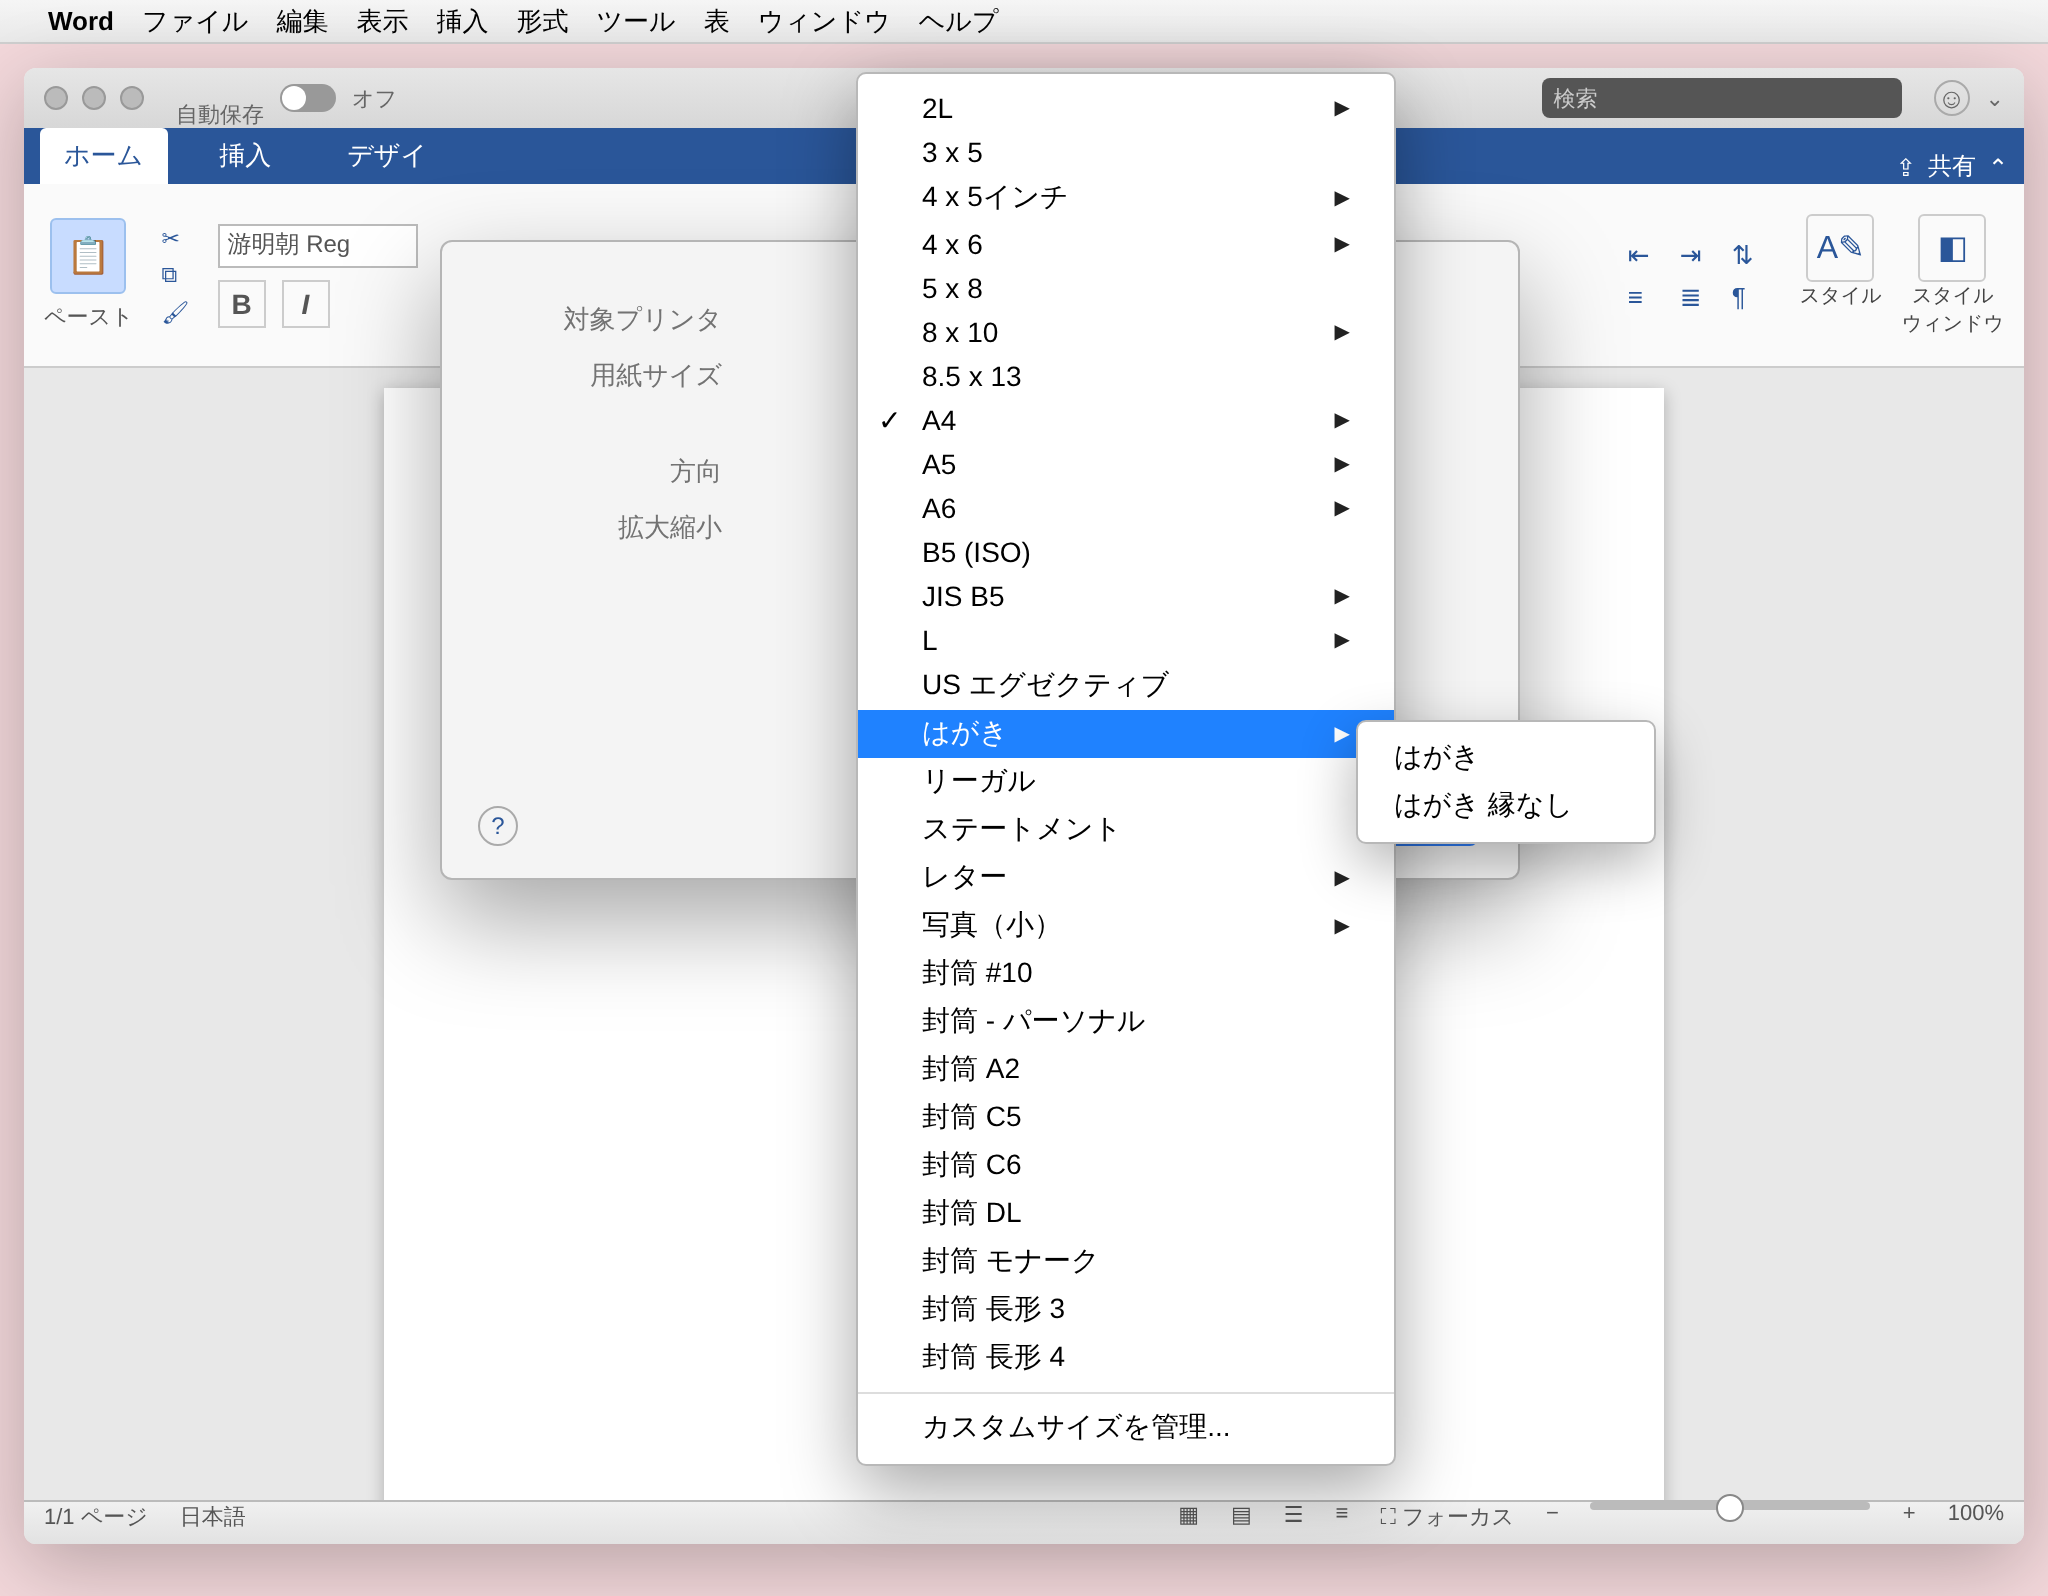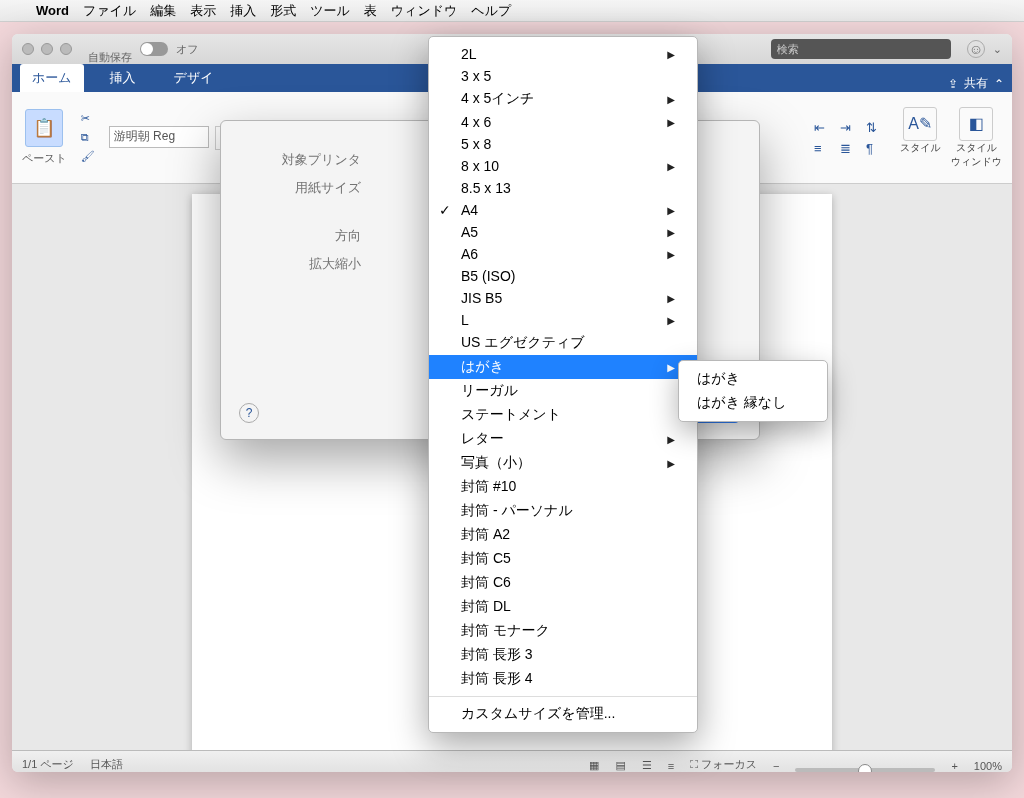--- a/index.html
+++ b/index.html
@@ -1,19 +1,19 @@
 <!DOCTYPE html>
 <html><head>
 <meta charset="utf-8">
 <style>
   * { margin: 0; padding: 0; box-sizing: border-box; font-family: -apple-system, "Helvetica Neue", Arial, sans-serif; }
   body { width: 1024px; height: 798px; background: #f3d8db; overflow: hidden; position: relative; }
 
   
-  .mac-menubar { height: 22px; background: linear-gradient(#f5f5f5,#eaeaea); border-bottom: 1px solid #cfcfcf; display:flex; align-items:center; padding:0 22px; font-size:13px; gap:14px; }
+  .mac-menubar { height: 22px; background: linear-gradient(#f5f5f5,#eaeaea); border-bottom: 1px solid #cfcfcf; display:flex; align-items:center; padding:0 10px; font-size:13px; gap:14px; }
   .mac-menubar .apple { font-size:14px; }
   .mac-menubar .app { font-weight:bold; }
   .mac-menubar span { cursor:default; }
 
   
   .window { position:absolute; left:12px; top:34px; right:12px; bottom:26px; background:#ececec; border-radius:6px; box-shadow:0 10px 40px rgba(0,0,0,.25); overflow:hidden; display:flex; flex-direction:column; }
   .titlebar { height:30px; background:linear-gradient(#e6e6e6,#d7d7d7); display:flex; align-items:center; padding:0 10px; gap:8px; font-size:11px; color:#666; }
   .traffic { display:flex; gap:7px; }
   .traffic div { width:12px; height:12px; border-radius:50%; background:#bbb; border:.5px solid #999; }
   .titlebar .autosave { margin-left:8px;margin-top:16px; }
@@ -34,21 +34,21 @@
   .ribbon-spacer { flex:1; }
   .styles-group { display:flex; gap:10px; }
   .styles-group .item { display:flex; flex-direction:column; align-items:center; font-size:10px; color:#444; }
   .styles-group .ic { width:34px; height:34px; border:1px solid #ccc; border-radius:3px; display:flex; align-items:center; justify-content:center; font-size:16px; color:#2a5699; }
 
   
   .doc-area { flex:1; background:#e8e8e8; display:flex; justify-content:center; overflow:hidden; }
   .page { margin-top:10px; width:640px; height:880px; background:#fff; box-shadow:0 2px 8px rgba(0,0,0,.25); }
 
   
-  .statusbar { height:22px; background:linear-gradient(#f0f0f0,#e2e2e2); border-top:1px solid #bbb; display:flex; align-items:flex-end; font-size:11px; color:#555; padding:0 10px; gap:16px; }
+  .statusbar { height:22px; background:linear-gradient(#f0f0f0,#e2e2e2); border-top:1px solid #bbb; display:flex; align-items:flex-start; font-size:11px; color:#555; padding:0 10px; gap:16px; }
   .statusbar .spacer { flex:1; }
   .zoom-slider { width:140px; height:4px; background:#bbb; border-radius:2px; position:relative; }
   .zoom-slider::after { content:""; position:absolute; left:50%; top:-4px; width:12px; height:12px; background:#fff; border:1px solid #888; border-radius:50%; transform:translateX(-50%); }
 
   
   .modal { position:absolute; left:220px; top:120px; width:540px; background:#f4f4f4; border:1px solid #b5b5b5; border-radius:6px; box-shadow:0 20px 50px rgba(0,0,0,.35); padding:20px; font-size:13px; color:#333; }
   .modal .row { display:flex; align-items:center; margin:10px 0; gap:12px; }
   .modal .row .lbl { width:120px; text-align:right; color:#737373; }
   .modal .ok { position:absolute; right:20px; bottom:16px; background:#2f7df6; color:#fff; padding:4px 18px; border-radius:4px; font-size:13px; }
   .modal .help { position:absolute; left:18px; bottom:16px; width:20px; height:20px; border:1px solid #aaa; border-radius:50%; display:flex; align-items:center; justify-content:center; color:#2a5699; font-size:12px; }
@@ -118,21 +118,21 @@
   <div class="ribbon-body">
     <div class="ribbon-group">
       <div class="big">📋</div>
       <span>ペースト</span>
     </div>
     <div style="display:flex;flex-direction:column;gap:6px;color:#2a5699;">
       <span>✂</span>
       <span>⧉</span>
       <span>🖌</span>
     </div>
-    <div style="display:flex;gap:6px;">
+    <div style="display:flex;flex-direction:column;gap:6px;">
       <div class="font-select">游明朝 Reg</div>
       <div class="bi">
         <span>B</span>
         <span style="font-style:italic;">I</span>
       </div>
     </div>
     <div class="ribbon-spacer"></div>
     <div style="display:grid;grid-template-columns:repeat(3,20px);gap:6px;color:#2a5699;font-size:13px;">
       <span>⇤</span>
       <span>⇥</span>

